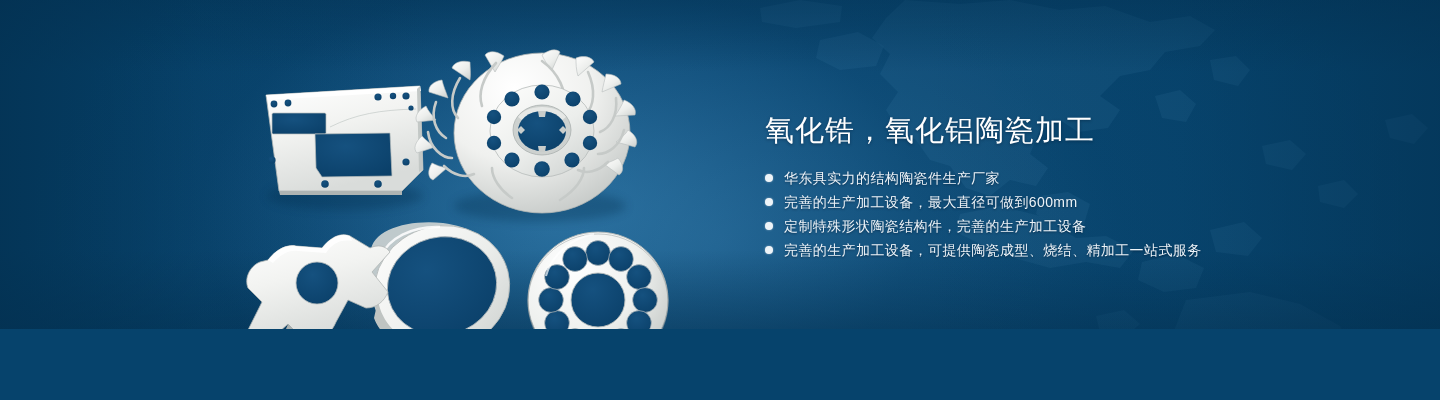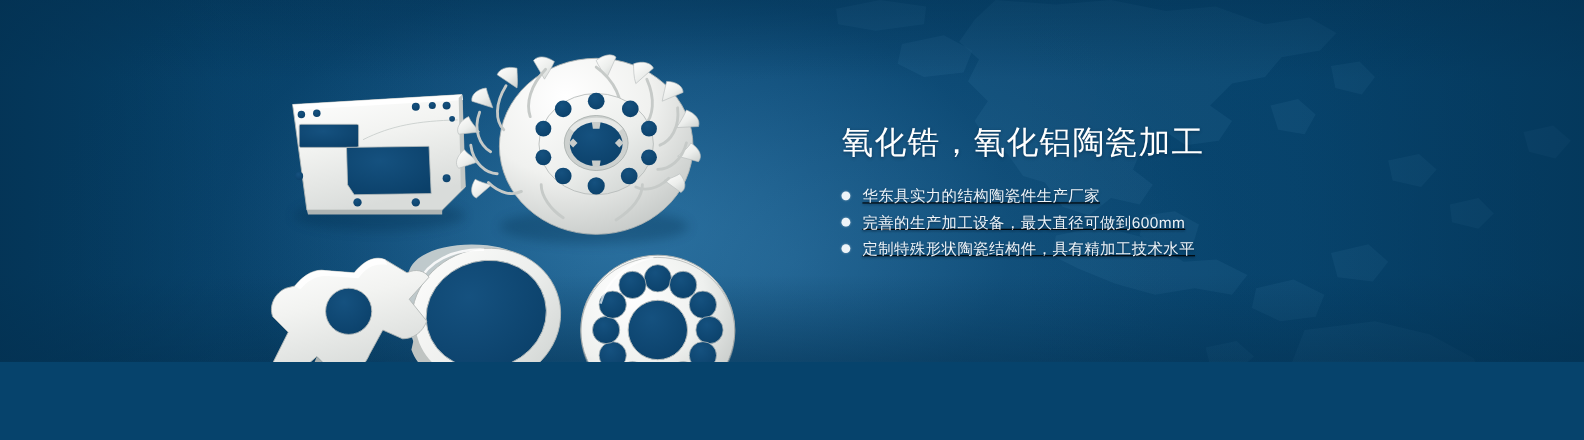--- a/index.html
+++ b/index.html
@@ -79,21 +79,20 @@
     letter-spacing: 1px;
     font-weight: 400;
     margin: 0 0 16px 0;
     white-space: nowrap;
     text-shadow: 0 1px 3px rgba(0,20,40,0.45);
   }
   .bullets {
     list-style: none;
     margin: 0;
     padding: 0;
-    text-decoration: underline;
   }
   .bullet {
     display: flex;
     align-items: center;
     height: 24px;
     margin: 0;
     white-space: nowrap;
   }
   .dot {
     flex: 0 0 auto;
@@ -340,18 +339,22 @@
       <li class="bullet">
         <span class="dot"></span>
         <span class="bullet-text">华东具实力的结构陶瓷件生产厂家</span>
       </li>
       <li class="bullet">
         <span class="dot"></span>
         <span class="bullet-text">完善的生产加工设备，最大直径可做到600mm</span>
       </li>
       <li class="bullet">
         <span class="dot"></span>
-        <span class="bullet-text">定制特殊形状陶瓷结构件，具有精加工技术水平</span>
+        <span class="bullet-text">定制特殊形状陶瓷结构件，完善的生产加工设备</span>
+      </li>
+      <li class="bullet">
+        <span class="dot"></span>
+        <span class="bullet-text">完善的生产加工设备，可提供陶瓷成型、烧结、精加工一站式服务</span>
       </li>
     </ul>
   </div>
 
 </div>
 
 </body></html>

